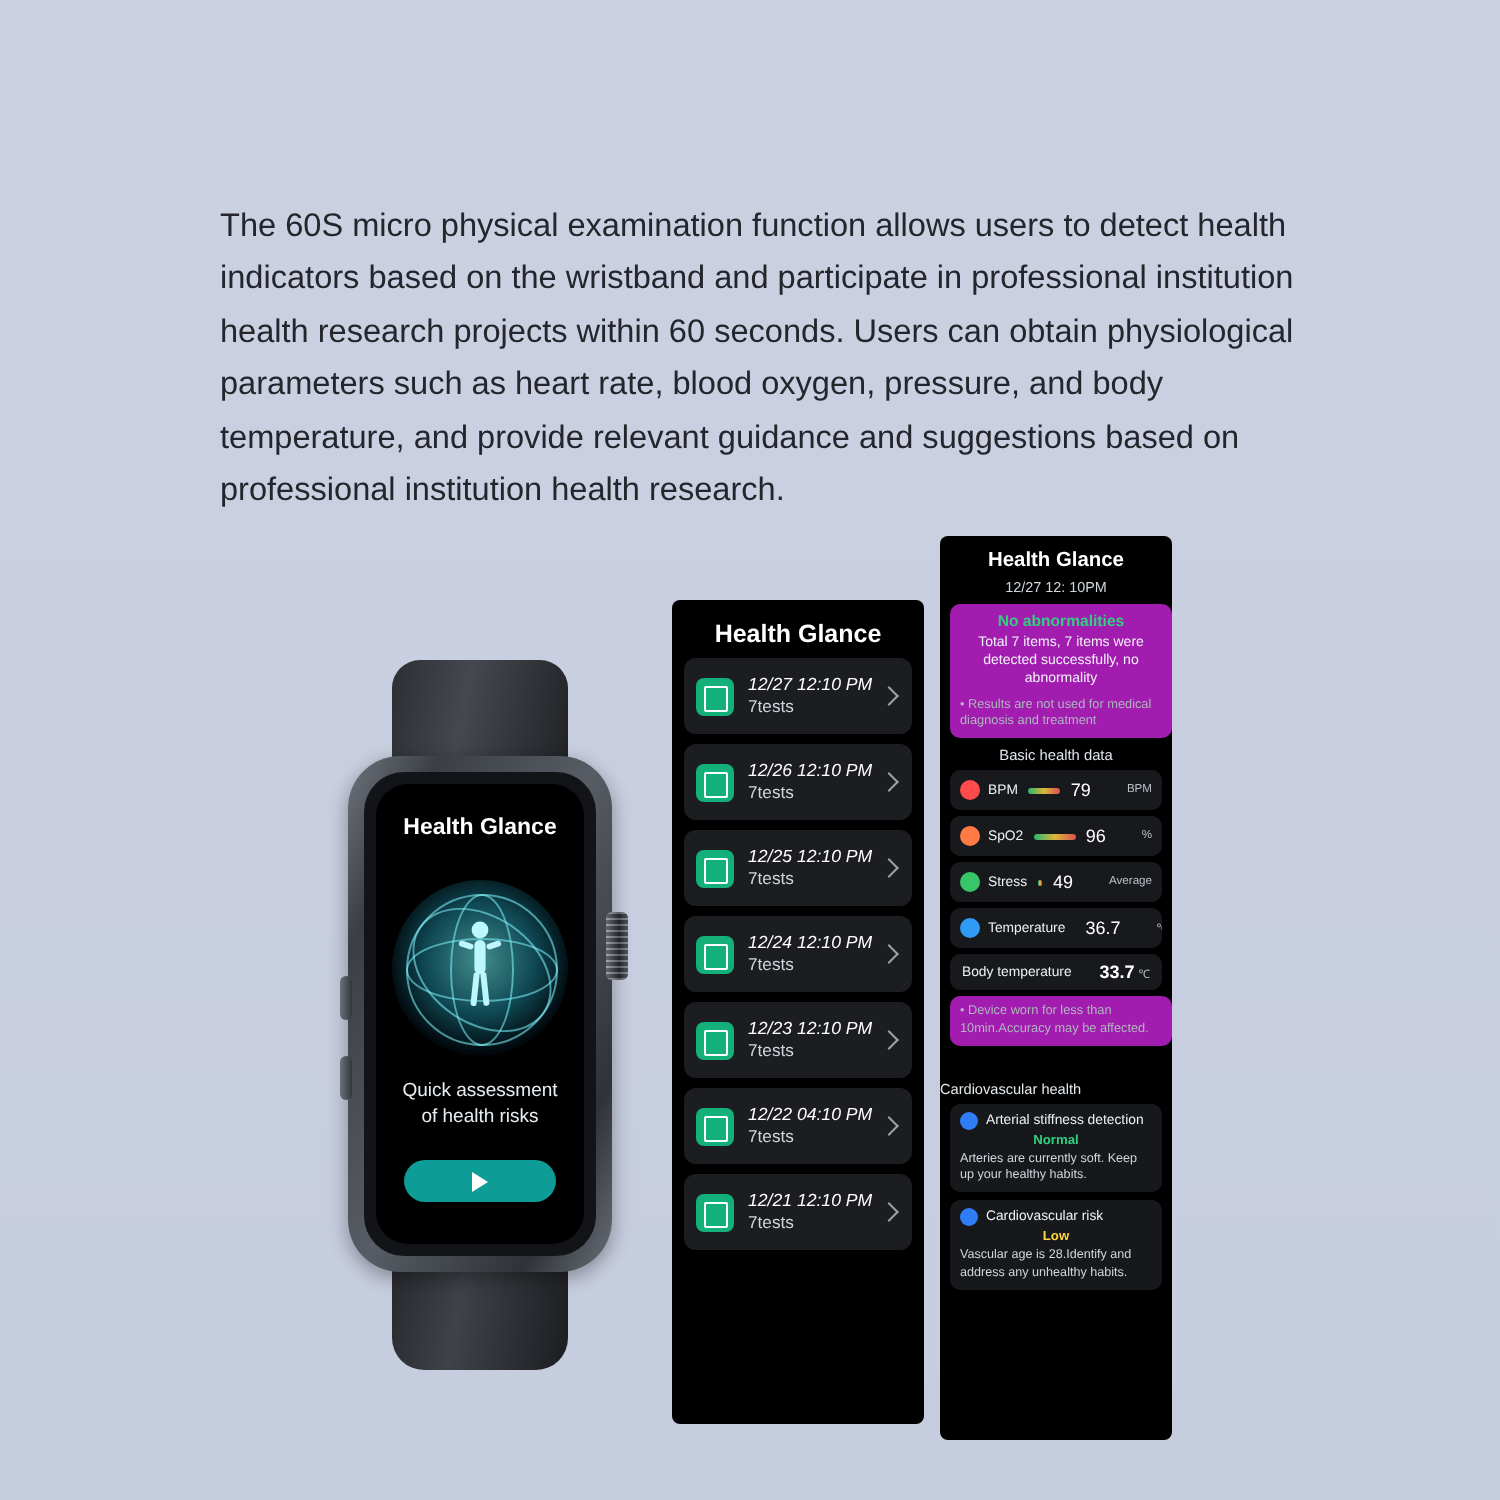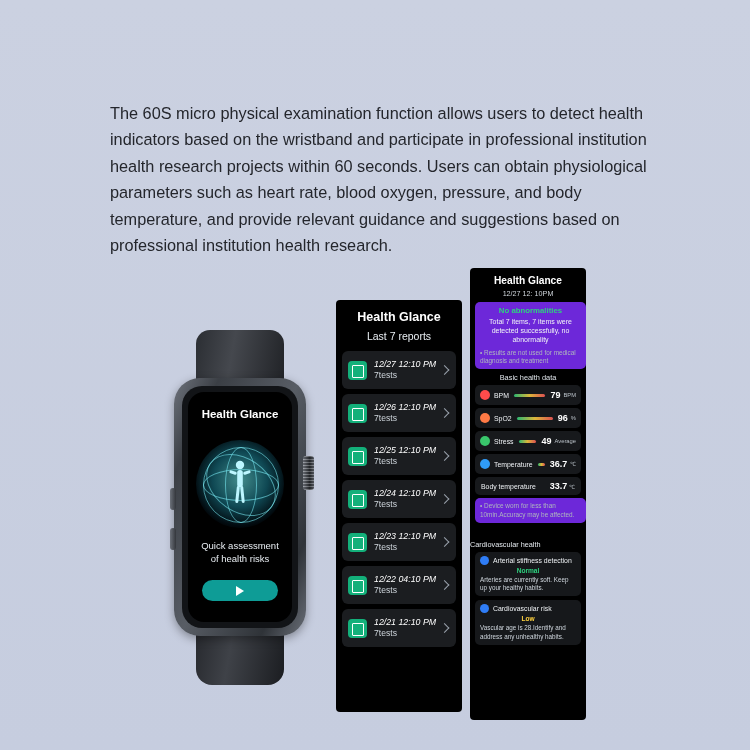--- a/index.html
+++ b/index.html
@@ -301,21 +301,21 @@
   }
   .d-time {
     font-size: 7.2px;
     text-align: center;
     color: #cfd5db;
     padding-top: 3px;
     padding-bottom: 4px;
   }
   .d-card {
     margin: 0 0 4px 5px;
-    background: #6d28d9;
+    background: #a21caf;
     border-radius: 5px;
     padding: 4px 5px;
   }
   .d-noabn {
     color: #2fd17f;
     font-size: 7.8px;
     font-weight: bold;
     text-align: center;
     margin-bottom: 2px;
   }
@@ -362,23 +362,23 @@
   .m-bar {
     flex: 1;
     height: 3px;
     margin: 0 5px;
     border-radius: 2px;
     background: linear-gradient(90deg,#2fd17f,#ffd23f,#ff5a5a);
     opacity: 0.85;
   }
   .m-val {
     font-size: 9px;
-    font-weight: bold;
+    font-weight: normal;
     color: #fff;
-    margin-right: 3px;
+    margin-right: 18px;
     flex: none;
   }
   .m-unit {
     font-size: 5.8px;
     color: #b9c0c7;
     margin-right: 5px;
     flex: none;
   }
   .bodytemp {
     position: relative;
@@ -458,21 +458,20 @@
         </div>
         <div class="scr-btn">
           <div class="tri"></div>
         </div>
       </div>
     </div>
   </div>
 
   <div class="list-panel">
     <div class="list-title">Health Glance</div>
-    <div class="list-sub">Last 7 reports</div>
 
     <div class="rep-row">
       <div class="rep-icon"></div>
       <div class="rep-text">
         <div class="rep-date">12/27 12:10 PM</div>
         <div class="rep-tests">7tests</div>
       </div>
       <div class="chev"></div>
     </div>
 

